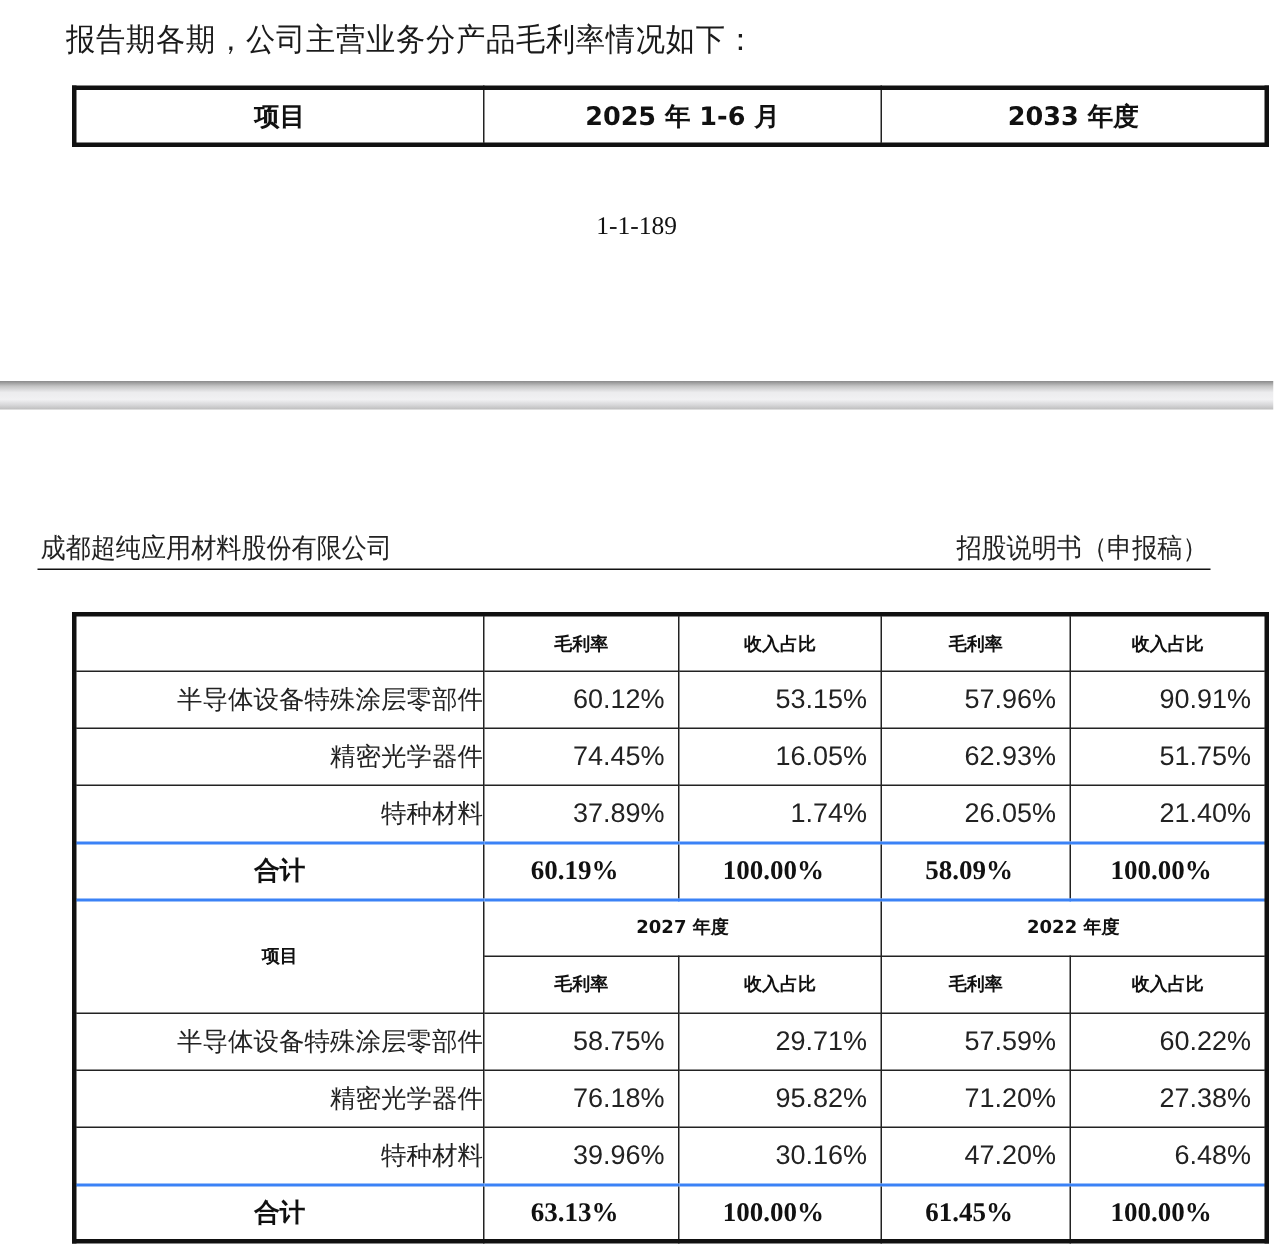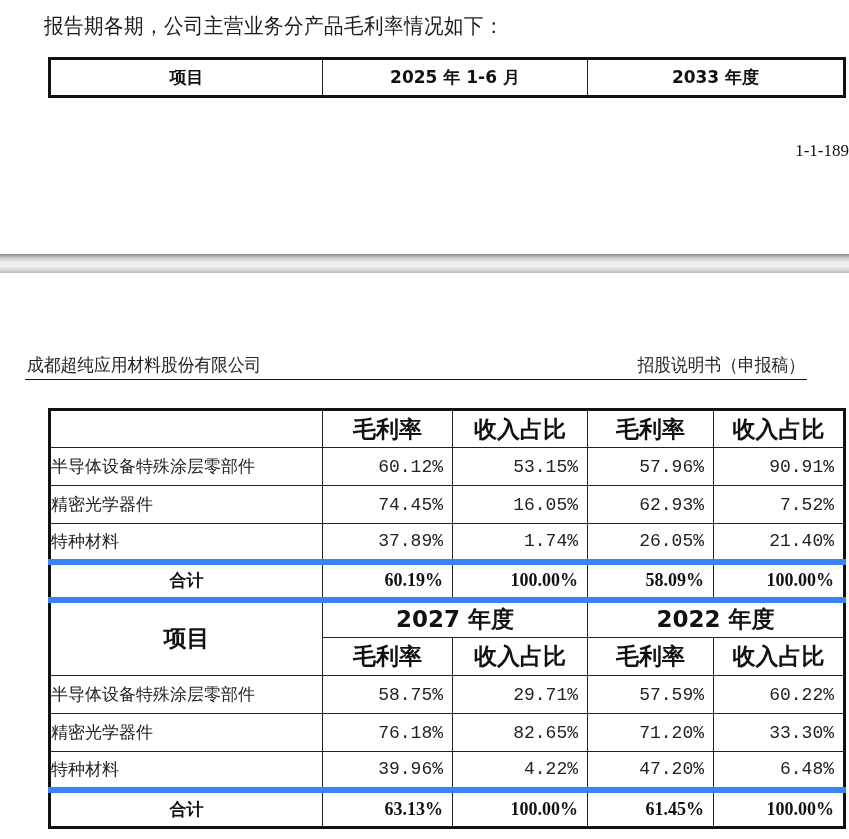--- a/index.html
+++ b/index.html
@@ -55,21 +55,21 @@
     .bold-cjk {
       font-family: "DejaVu Sans", "Liberation Sans", sans-serif;
       font-weight: bold;
       font-size: 17px;
     }
     .page-number {
       position: absolute;
       left: 0;
       width: 849px;
       top: 141px;
-      text-align: right;
+      text-align: center;
       font-size: 17px;
       font-family: "Liberation Serif", serif;
       color: #111;
     }
     .page-sep {
       position: absolute;
       left: 0;
       top: 254px;
       width: 849px;
       height: 19px;
@@ -106,53 +106,53 @@
     .main-table {
       left: 16px;
       top: 408px;
       width: 798px;
       border: 3px solid #111;
     }
     .main-table td {
       height: 38px;
     }
     .cell-label {
-      text-align: left;
+      text-align: right;
       font-family: "DejaVu Sans", "Liberation Sans", sans-serif;
       font-size: 17px;
       color: #222;
     }
     .cell-label-bold {
       text-align: center;
       font-family: "DejaVu Sans", "Liberation Sans", sans-serif;
       font-weight: bold;
       font-size: 17px;
     }
     .cell-head {
       text-align: center;
       font-family: "DejaVu Sans", "Liberation Sans", sans-serif;
       font-weight: bold;
-      font-size: 23px;
+      font-size: 12px;
     }
     .cell-num {
       text-align: right;
       padding-right: 9px;
-      font-family: Liberation Mono, monospace;
+      font-family: Liberation Sans, sans-serif;
       font-size: 18px;
       color: #222;
     }
     .cell-num-bold {
-      text-align: right;
+      text-align: center;
       padding-right: 9px;
       font-family: "Liberation Serif", serif;
       font-size: 18px;
       font-weight: bold;
     }
     .thick-top td {
-      border-top: 6px solid #3b82f6;
+      border-top: 2px solid #3b82f6;
     }
   </style>
 </head>
 <body>
 
 <div class="intro">报告期各期，公司主营业务分产品毛利率情况如下：</div>
 
 <table class="top-table">
   <colgroup>
     <col style="width:273px">
@@ -199,21 +199,21 @@
     <td class="cell-num">60.12%</td>
     <td class="cell-num">53.15%</td>
     <td class="cell-num">57.96%</td>
     <td class="cell-num">90.91%</td>
   </tr>
   <tr>
     <td class="cell-label">精密光学器件</td>
     <td class="cell-num">74.45%</td>
     <td class="cell-num">16.05%</td>
     <td class="cell-num">62.93%</td>
-    <td class="cell-num">7.52%</td>
+    <td class="cell-num">51.75%</td>
   </tr>
   <tr>
     <td class="cell-label">特种材料</td>
     <td class="cell-num">37.89%</td>
     <td class="cell-num">1.74%</td>
     <td class="cell-num">26.05%</td>
     <td class="cell-num">21.40%</td>
   </tr>
   <tr class="thick-top">
     <td class="cell-label-bold">合计</td>
@@ -238,28 +238,28 @@
   <tr>
     <td class="cell-label">半导体设备特殊涂层零部件</td>
     <td class="cell-num">58.75%</td>
     <td class="cell-num">29.71%</td>
     <td class="cell-num">57.59%</td>
     <td class="cell-num">60.22%</td>
   </tr>
   <tr>
     <td class="cell-label">精密光学器件</td>
     <td class="cell-num">76.18%</td>
-    <td class="cell-num">82.65%</td>
+    <td class="cell-num">95.82%</td>
     <td class="cell-num">71.20%</td>
-    <td class="cell-num">33.30%</td>
+    <td class="cell-num">27.38%</td>
   </tr>
   <tr>
     <td class="cell-label">特种材料</td>
     <td class="cell-num">39.96%</td>
-    <td class="cell-num">4.22%</td>
+    <td class="cell-num">30.16%</td>
     <td class="cell-num">47.20%</td>
     <td class="cell-num">6.48%</td>
   </tr>
   <tr class="thick-top">
     <td class="cell-label-bold">合计</td>
     <td class="cell-num-bold">63.13%</td>
     <td class="cell-num-bold">100.00%</td>
     <td class="cell-num-bold">61.45%</td>
     <td class="cell-num-bold">100.00%</td>
   </tr>

